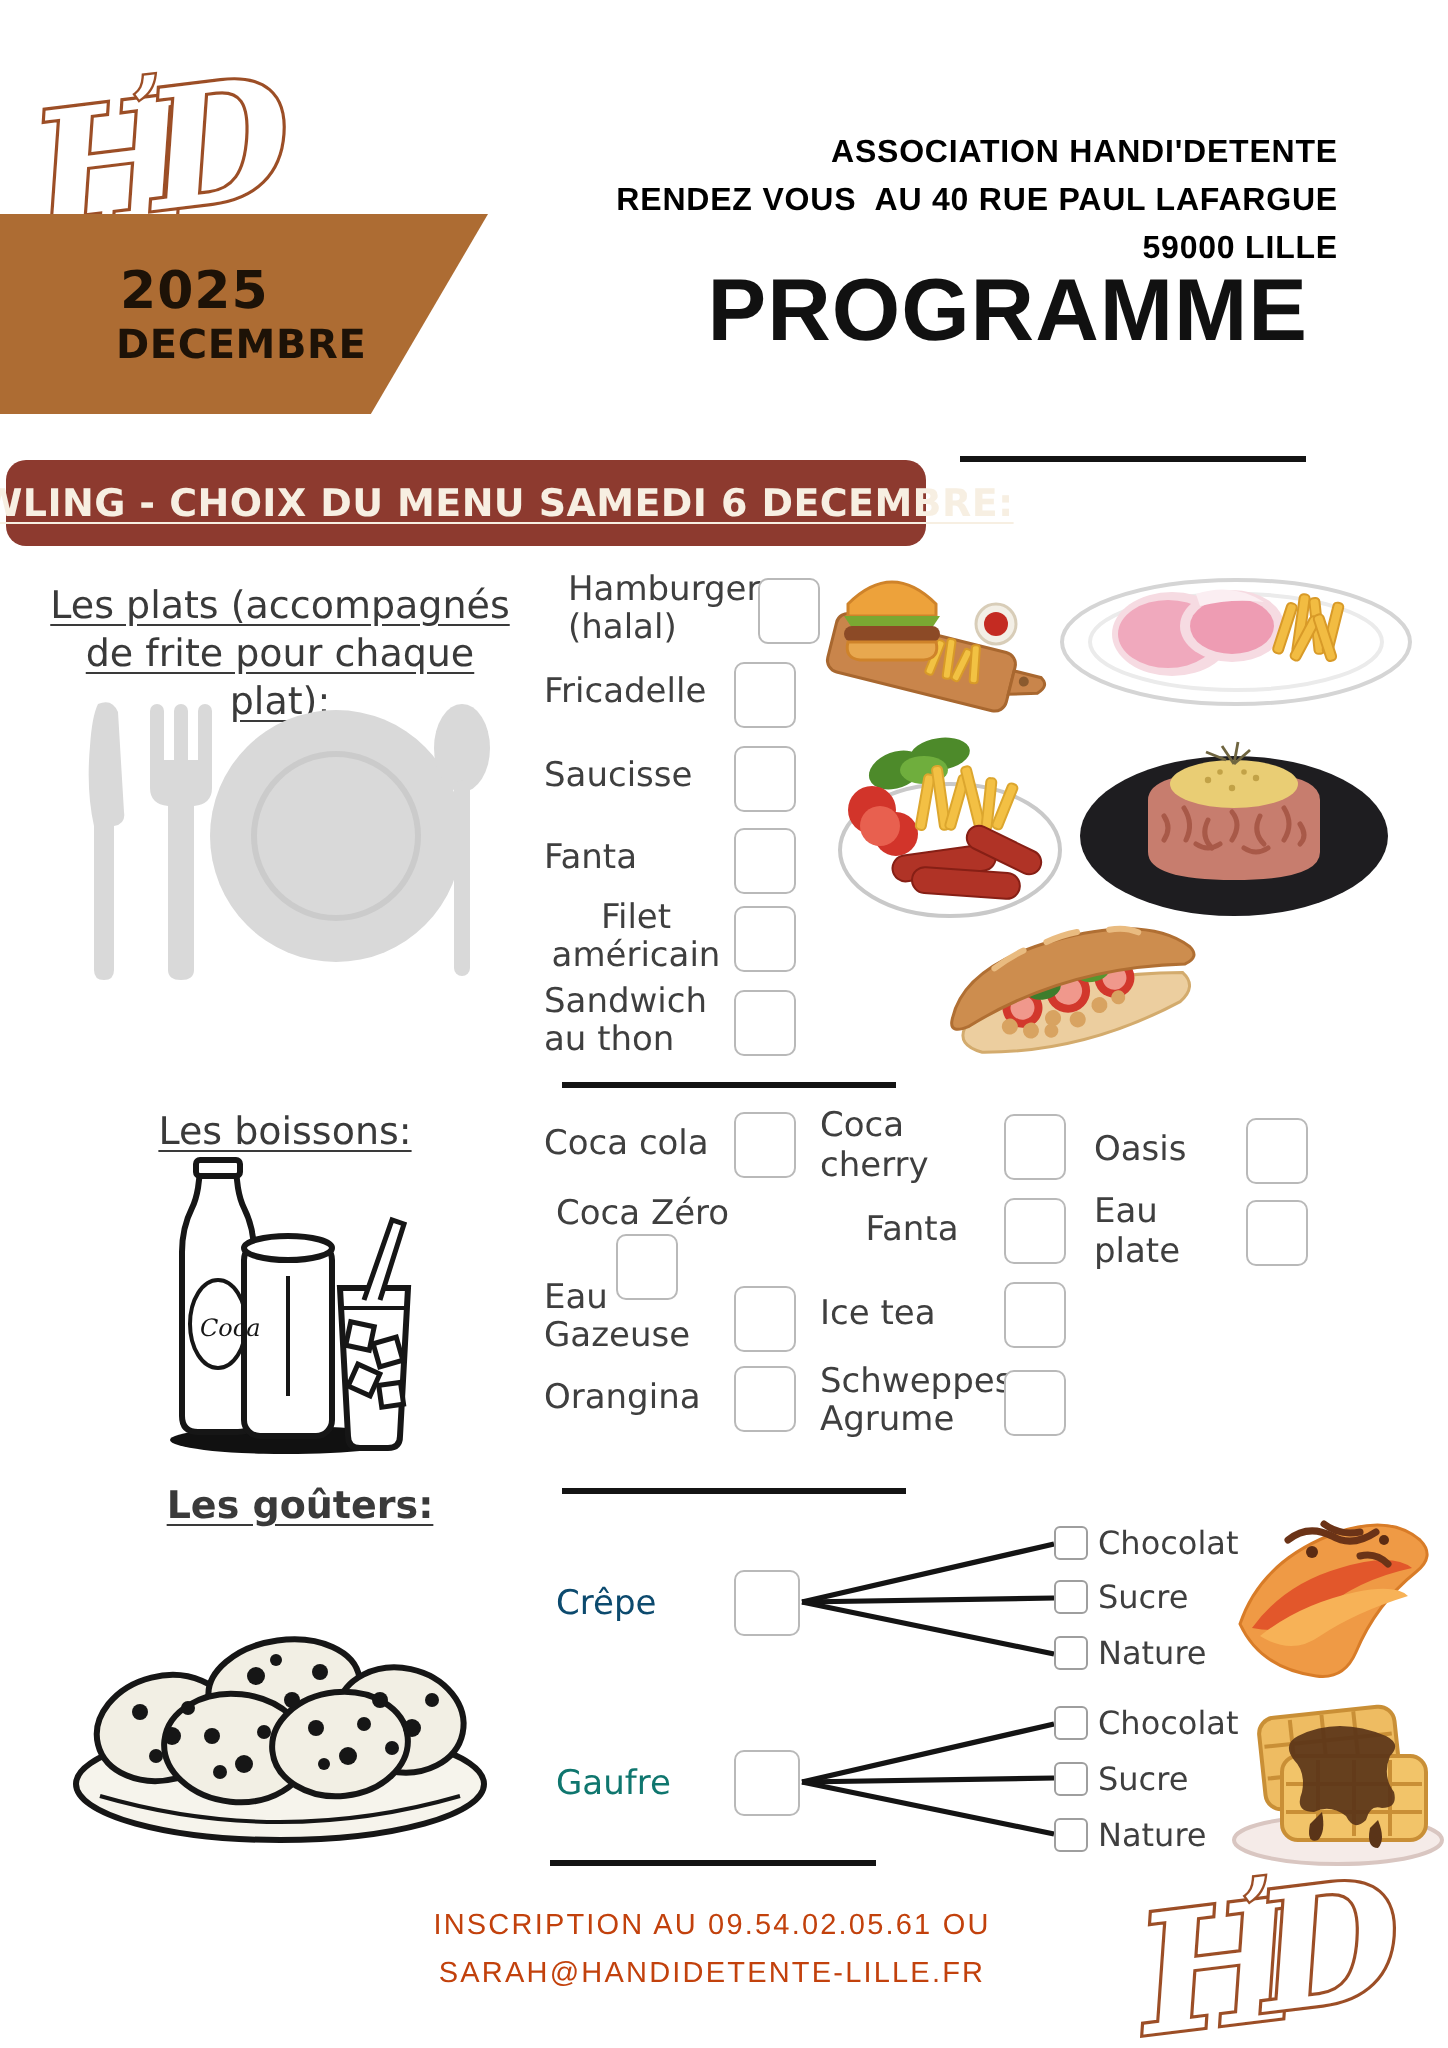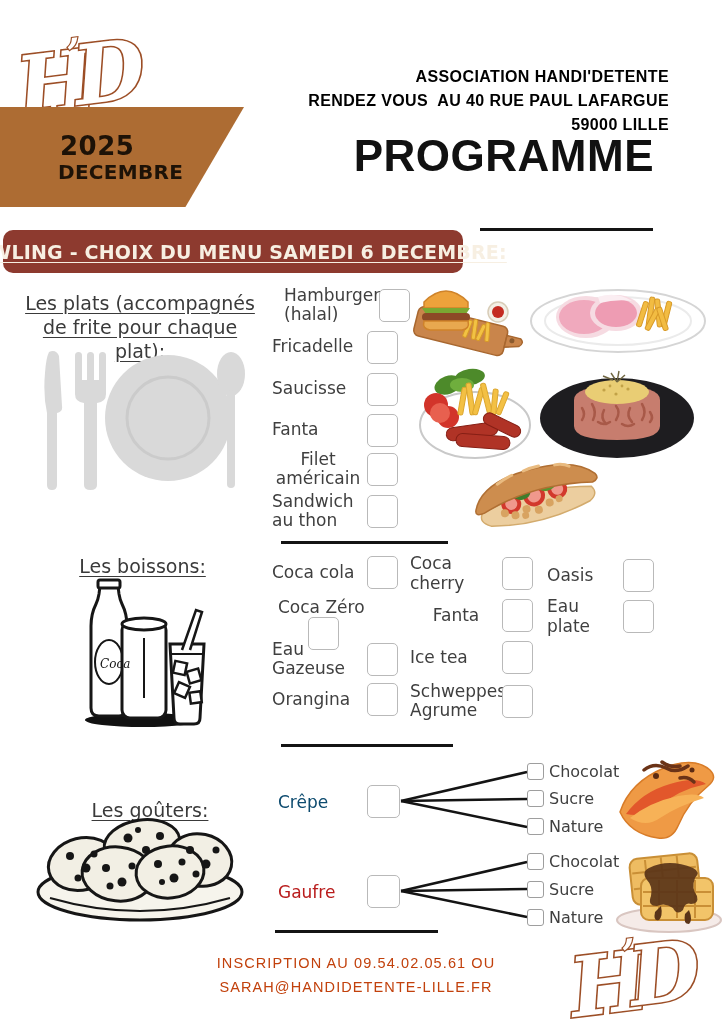--- a/index.html
+++ b/index.html
@@ -319,21 +319,21 @@
 
   <div class="row" style="left:547px;top:559px;width:107px;height:33px;">
     <span class="lbl" style="width:70px;">Oasis</span>
     <span class="cb"></span>
   </div>
   <div class="row" style="left:547px;top:600px;width:107px;height:33px;">
     <span class="lbl" style="width:70px;">Eau plate</span>
     <span class="cb"></span>
   </div>
 
-  <div class="sec-head" style="left:70px;top:799px;width:160px;">Les goûters:</div>
+  <div class="sec-head" style="left:70px;top:742px;width:160px;font-weight:bold;">Les goûters:</div>
 
   <div class="abs" style="left:30px;top:812px;width:220px;height:118px;">
     <svg width="220" height="118" viewBox="0 0 220 118">
       <ellipse cx="110" cy="80" rx="102" ry="28" fill="#f6f4ec" stroke="#161616" stroke-width="3"></ellipse>
       <path d="M20 86 q90 26 180 0" fill="none" stroke="#161616" stroke-width="2"></path>
       <g stroke="#161616" stroke-width="3" fill="#f2efe4">
         <ellipse cx="52" cy="52" rx="34" ry="26" transform="rotate(-14 52 52)"></ellipse>
         <ellipse cx="112" cy="32" rx="38" ry="24" transform="rotate(-8 112 32)"></ellipse>
         <ellipse cx="170" cy="48" rx="32" ry="26" transform="rotate(12 170 48)"></ellipse>
         <ellipse cx="88" cy="62" rx="36" ry="27" transform="rotate(6 88 62)"></ellipse>
@@ -360,21 +360,21 @@
           <circle cx="144" cy="66" r="4.5"></circle>
           <circle cx="152" cy="50" r="3.5"></circle>
           <circle cx="132" cy="70" r="3"></circle>
       </g>
     </svg>
   </div>
 
   <span class="lbl abs" style="left:278px;top:792px;font-size:17px;color:#0c4a6e;">Crêpe</span>
   <span class="cb abs" style="left:367px;top:785px;width:33px;height:33px;"></span>
 
-  <span class="lbl abs" style="left:278px;top:882px;font-size:17px;color:#b91c1c;">Gaufre</span>
+  <span class="lbl abs" style="left:278px;top:882px;font-size:17px;color:#0f766e;">Gaufre</span>
   <span class="cb abs" style="left:367px;top:875px;width:33px;height:33px;"></span>
 
   <div class="abs" style="left:400px;top:755px;width:130px;height:175px;">
     <svg width="130" height="175" viewBox="0 0 130 175">
       <g stroke="#141414" stroke-width="2.6">
         <line x1="1" y1="46" x2="127" y2="17"></line>
         <line x1="1" y1="46" x2="127" y2="44"></line>
         <line x1="1" y1="46" x2="127" y2="72"></line>
         <line x1="1" y1="136" x2="127" y2="107"></line>
         <line x1="1" y1="136" x2="127" y2="134"></line>

